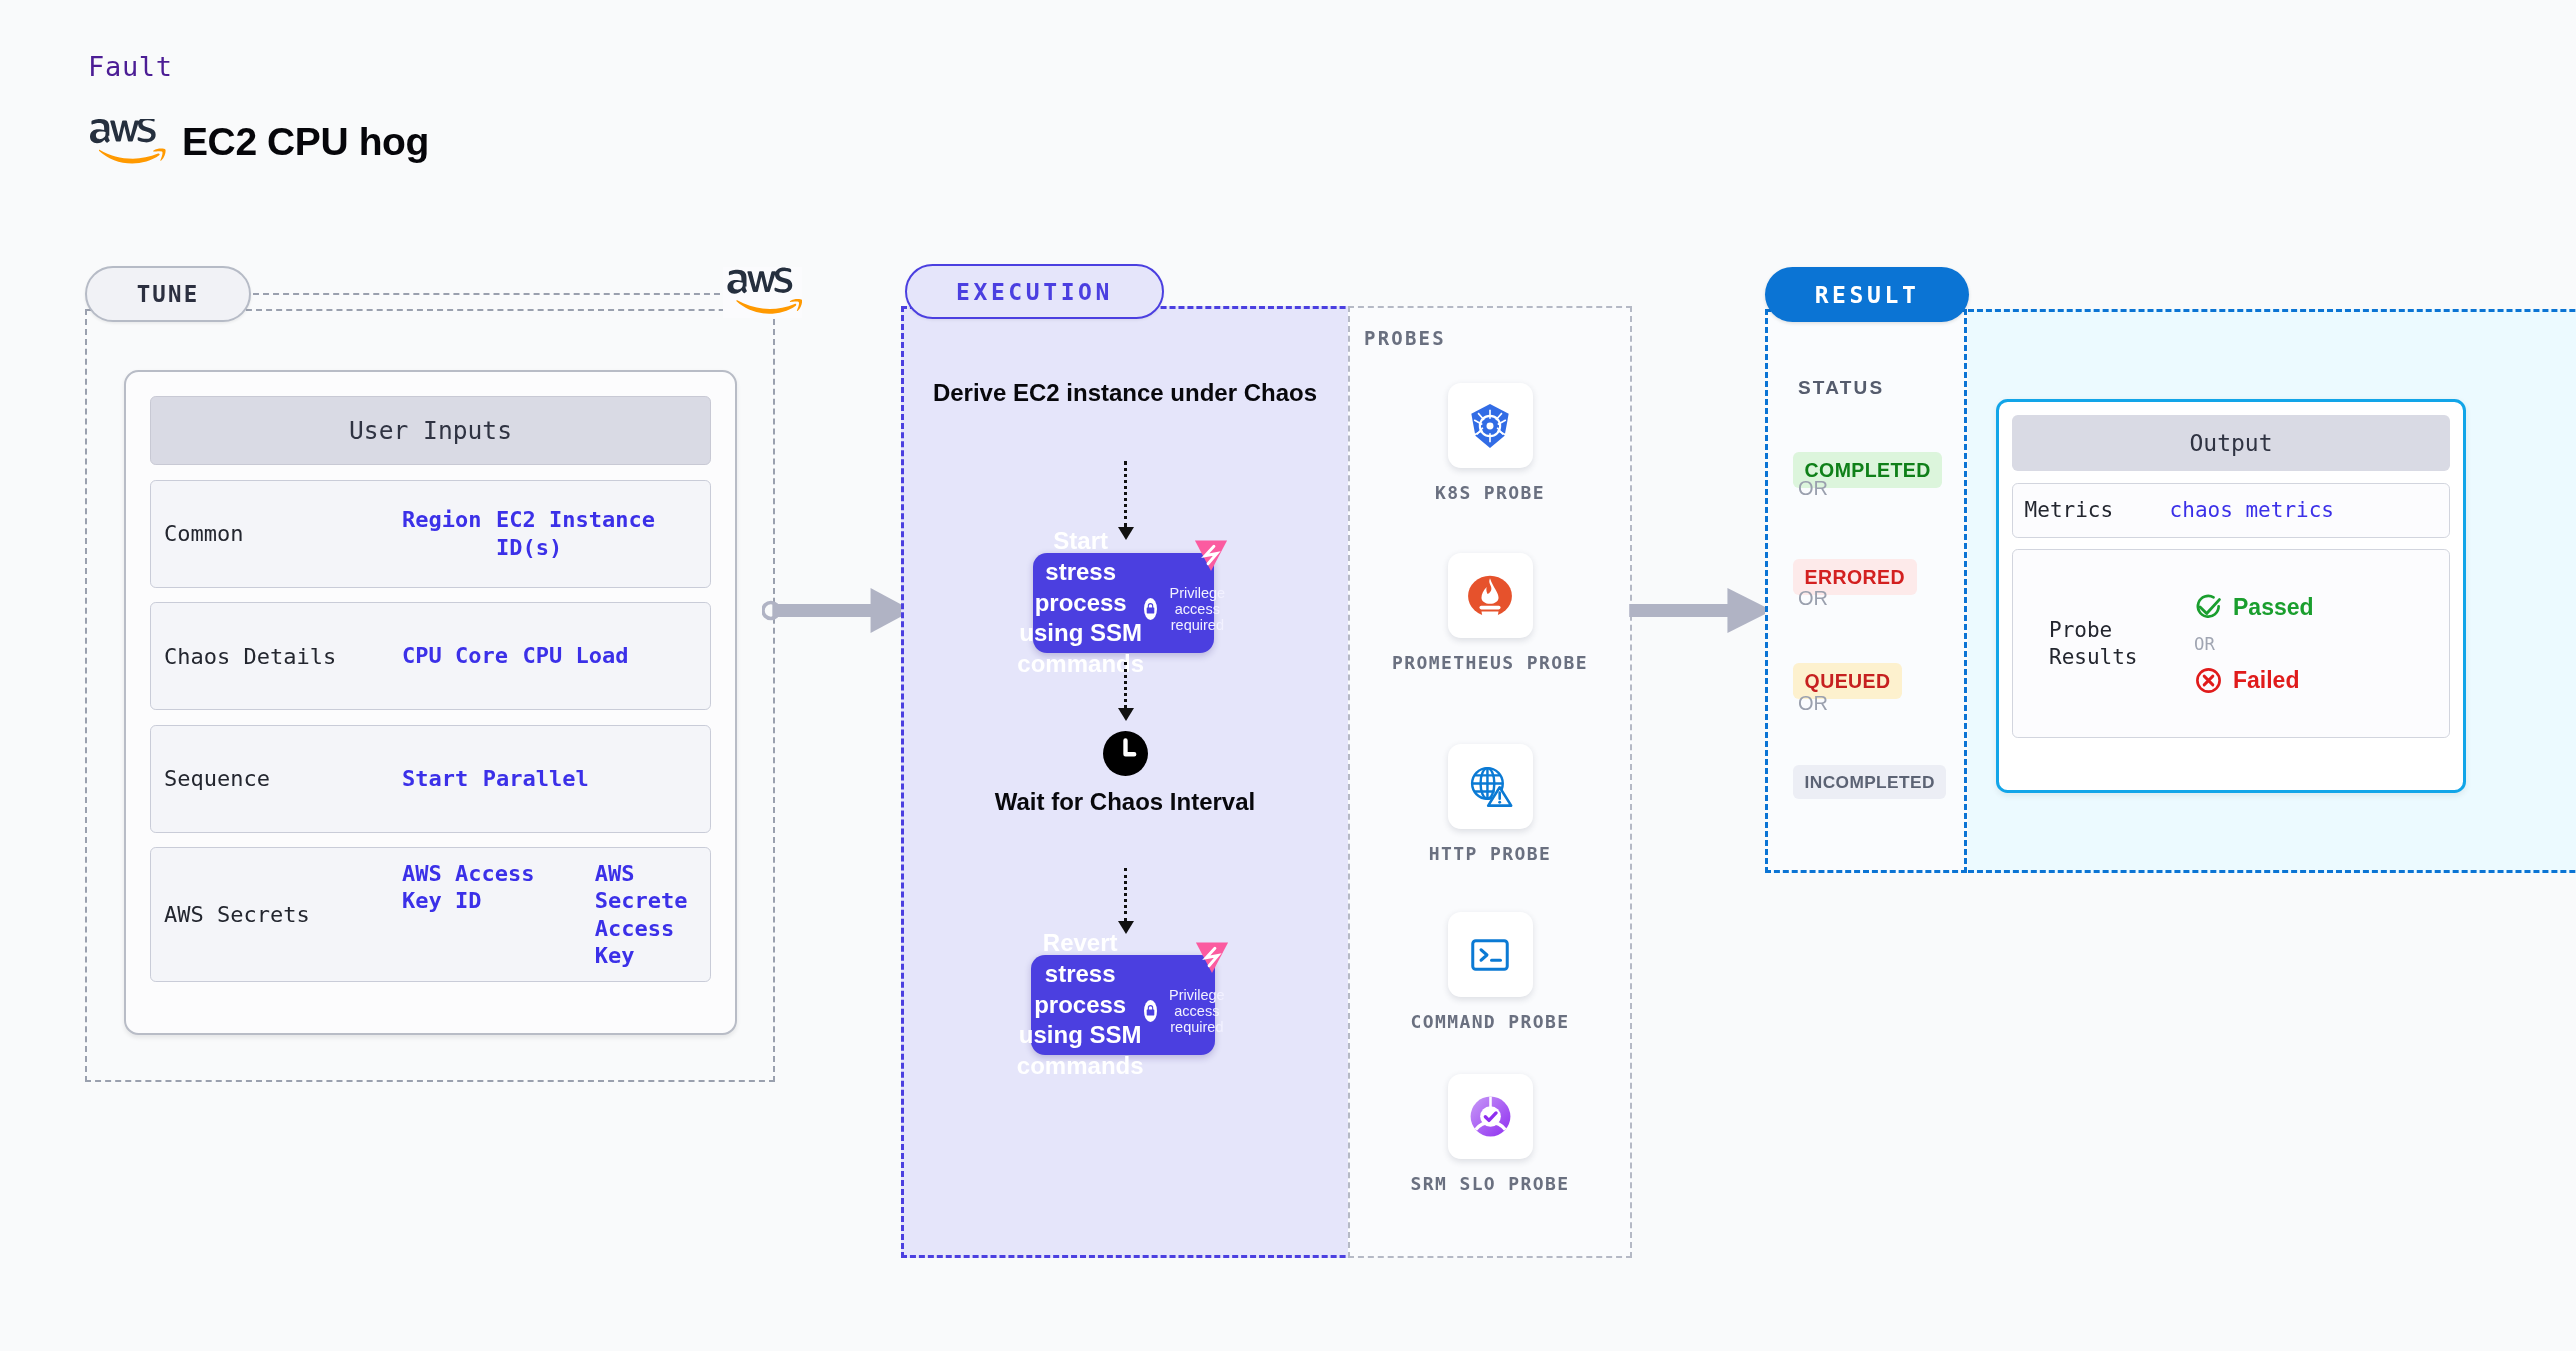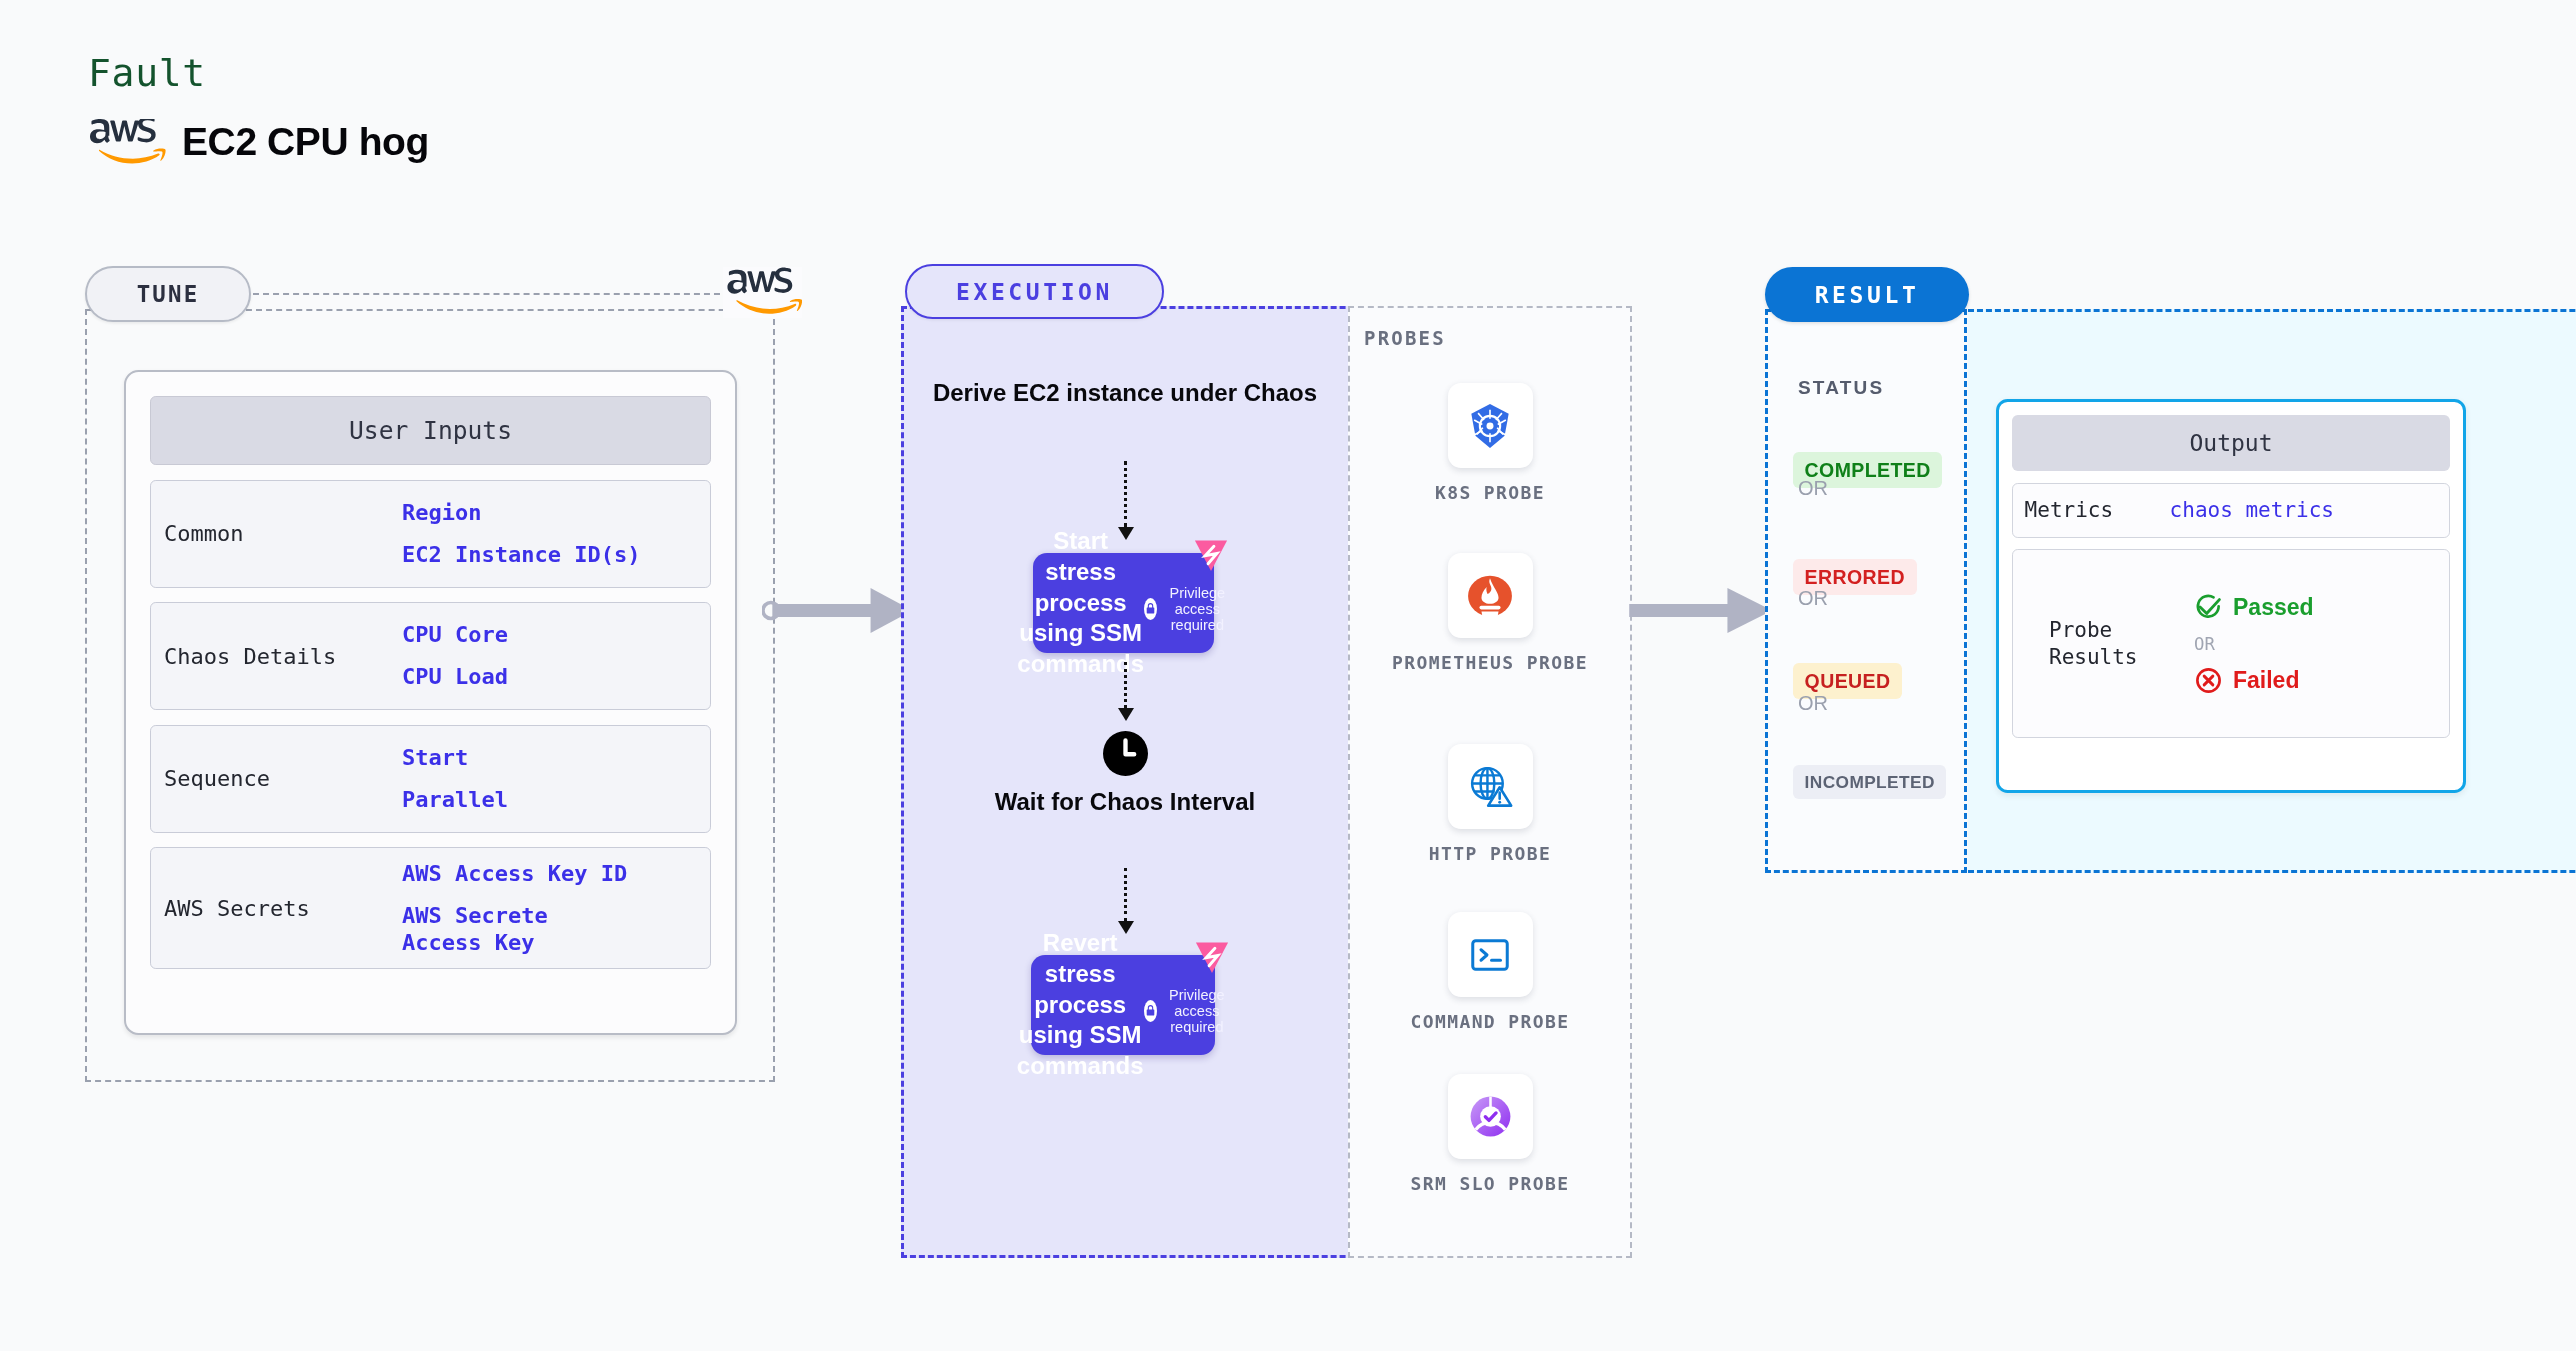--- a/index.html
+++ b/index.html
@@ -9,21 +9,21 @@
     background: #f9fafb;
     font-family: "Liberation Sans", sans-serif;
     overflow: hidden;
   }
   .page { position: relative; width: 2576px; height: 1351px; background: #f9fafb; }
 
   
   .hdr-fault {
     position: absolute; left: 88px; top: 51px;
     font-family: "DejaVu Sans Mono", monospace;
-    font-size: 38px; color: #14532d; letter-spacing: 0.7px;
+    font-size: 27px; color: #4c1d95; letter-spacing: 0.7px;
   }
   .hdr-row { position: absolute; left: 85px; top: 119px; display: flex; align-items: center; gap: 16px; }
   .aws-logo-big { width: 81px; height: 46px; }
   .hdr-title {
     font-family: "Liberation Sans", sans-serif;
     font-size: 39px; font-weight: 700; color: #06060a; letter-spacing: -0.4px;
   }
 
   
   .panel { position: absolute; }
@@ -63,21 +63,21 @@
     font-family: "DejaVu Sans Mono", monospace; font-size: 24.6px; color: #2f3342; font-weight: 500;
   }
   .ui-row {
     margin-top: 14.5px; background: #f4f5f9; border: 0.7px solid #c9ccd8; border-radius: 5.8px;
     display: flex; align-items: center; padding: 11.6px 0 11.6px 13px; min-height: 108px;
   }
   .ui-row-label {
     width: 238px; flex: 0 0 238px;
     font-family: "DejaVu Sans Mono", monospace; font-size: 22px; color: #23262f;
   }
-  .ui-row-values { display: flex; flex-direction: column; gap: 14.5px; }
+  .ui-row-values { display: flex; flex-direction: row; gap: 14.5px; }
   .ui-val {
     font-family: "DejaVu Sans Mono", monospace; font-size: 22px; color: #3b30e8; font-weight: 700;
     line-height: 1.25; white-space: pre-line;
   }
 
   
   .arrow-wrap { position: absolute; }
   #arrow-tune-exec { left: 762px; top: 578px; width: 181px; height: 65px; }
   #arrow-exec-res { left: 1629px; top: 578px; width: 181px; height: 65px; }
 

